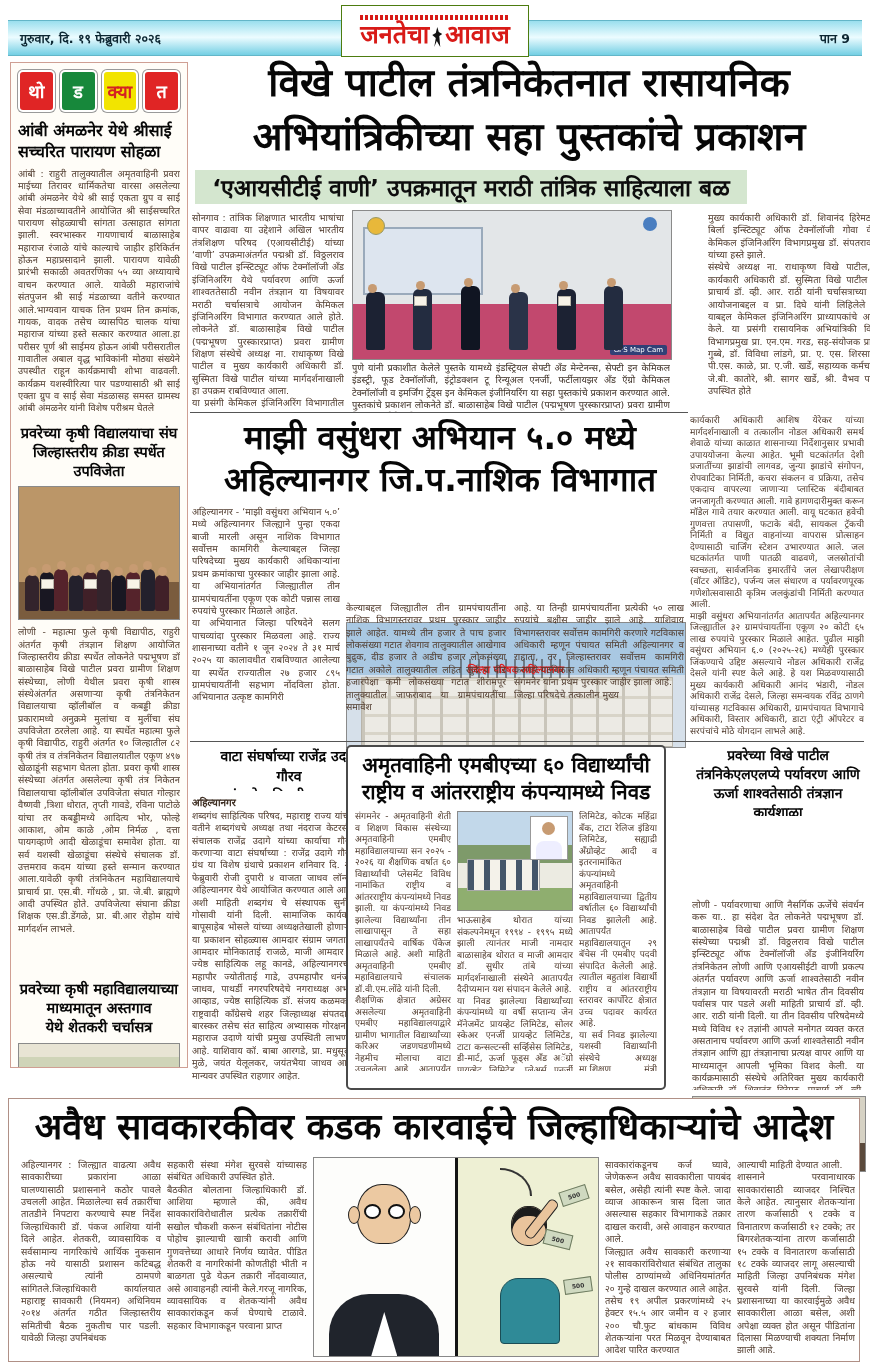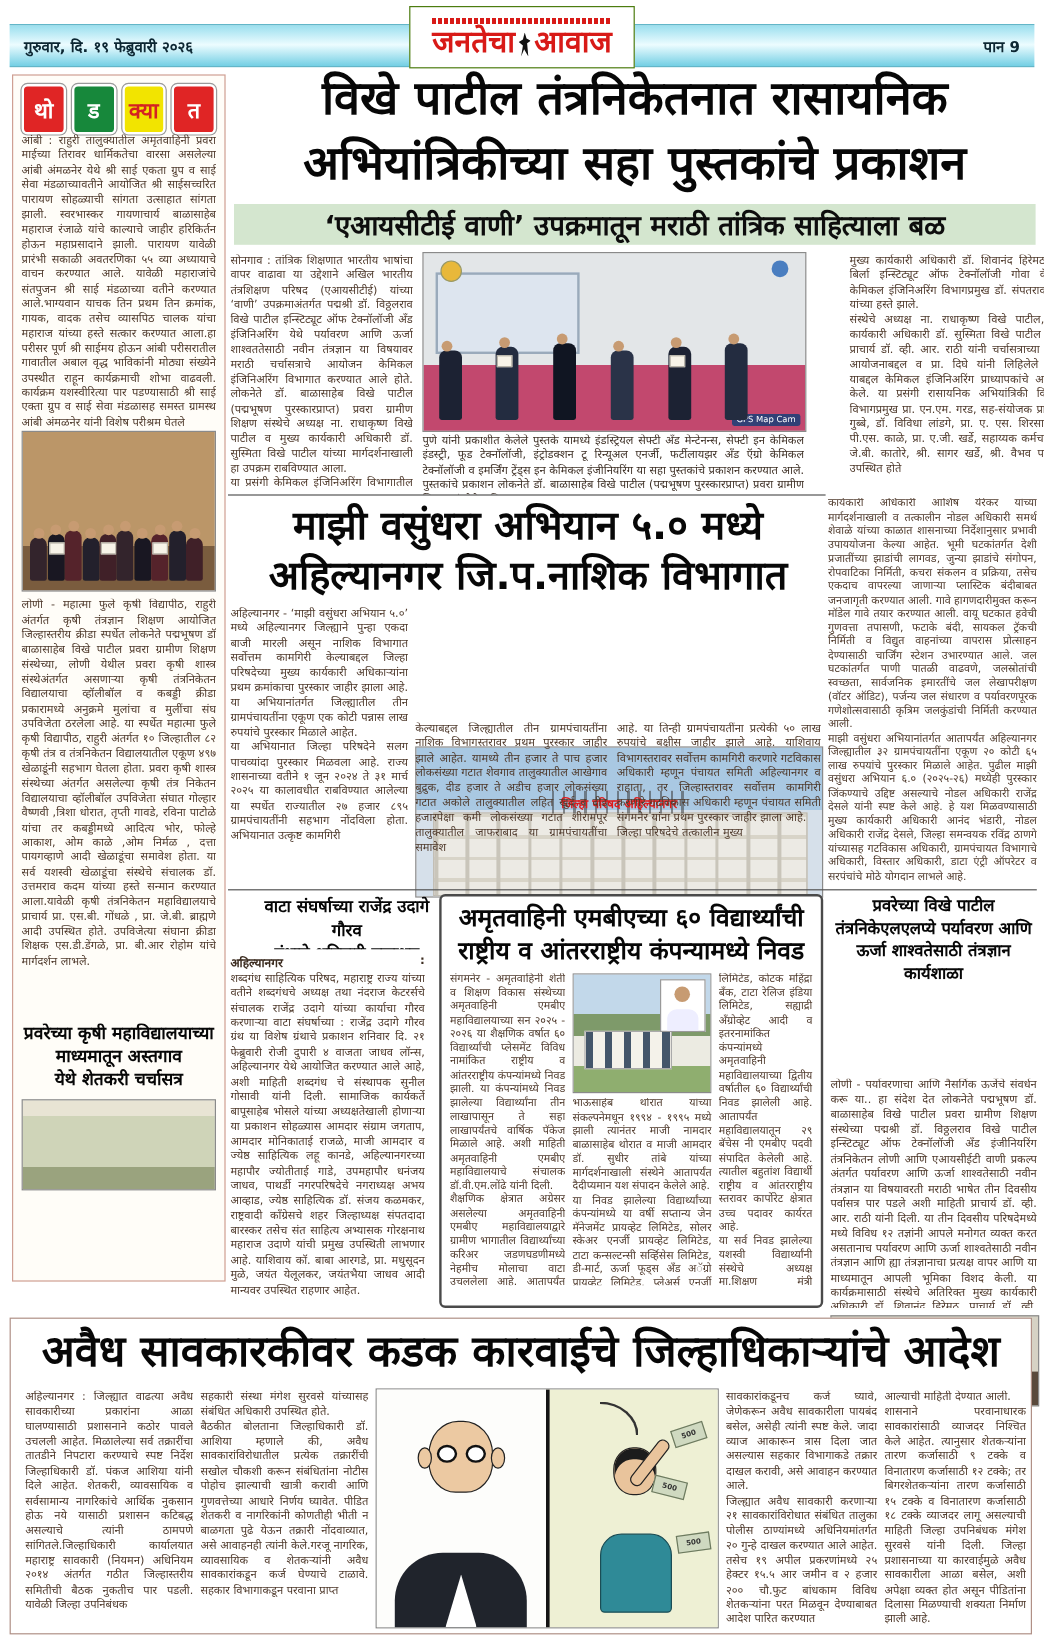--- a/index.html
+++ b/index.html
@@ -119,21 +119,24 @@
     </div>
   </div>
 
   <div class="abs left-box">
     <div class="tiles">
       <span class="tile t-red">थो</span>
       <span class="tile t-green">ड</span>
       <span class="tile t-yellow">क्या</span>
       <span class="tile t-red">त</span>
     </div>
+    <div class="hl hl-left" style="font-size:16px;line-height:1.3;margin:9px 0 5px;">आंबी अंमळनेर येथे श्रीसाई सच्चरित पारायण सोहळा</div>
     <div class="bt">आंबी : राहुरी तालुक्यातील अमृतवाहिनी प्रवरा माईच्या तिरावर धार्मिकतेचा वारसा असलेल्या आंबी अंमळनेर येथे श्री साई एकता ग्रुप व साई सेवा मंडळाच्यावतीने आयोजित श्री साईसच्चरित पारायण सोहळ्याची सांगता उत्साहात सांगता झाली. स्वरभास्कर गायणाचार्य बाळासाहेब महाराज रंजाळे यांचे काल्याचे जाहीर हरिकिर्तन होऊन महाप्रसादाने झाली. पारायण यावेळी प्रारंभी सकाळी अवतरणिका ५५ व्या अध्यायाचे वाचन करण्यात आले. यावेळी महाराजांचे संतपुजन श्री साई मंडळाच्या वतीने करण्यात आले.भाग्यवान याचक तिन प्रथम तिन क्रमांक, गायक, वादक तसेच व्यासपिठ चालक यांचा महाराज यांच्या हस्ते सत्कार करण्यात आला.हा परीसर पूर्ण श्री साईमय होऊन आंबी परीसरातील गावातील अबाल वृद्ध भाविकांनी मोठ्या संख्येने उपस्थीत राहून कार्यक्रमाची शोभा वाढवली. कार्यक्रम यशस्वीरित्या पार पडण्यासाठी श्री साई एक्ता ग्रुप व साई सेवा मंडळासह समस्त ग्रामस्थ आंबी अंमळनेर यांनी विशेष परीश्रम घेतले</div>
+    <div class="hl" style="font-size:14.5px;line-height:1.32;margin:9px 0 5px;">प्रवरेच्या कृषी विद्यालयाचा संघ
+जिल्हास्तरीय क्रीडा स्पर्धेत उपविजेता</div>
     <div class="ph ph-award" style="height:132px;margin-bottom:6px;">
         <span class="fig" style="left: 4%; height: 36px; width: 14px; --c: #33242c;"></span>
         <span class="fig cert" style="left: 13%; height: 39px; width: 14px; --c: #191722;"></span>
         <span class="fig" style="left: 22%; height: 42px; width: 14px; --c: #55232b;"></span>
         <span class="fig" style="left: 31%; height: 36px; width: 14px; --c: #23202c;"></span>
         <span class="fig cert" style="left: 40%; height: 39px; width: 14px; --c: #402028;"></span>
         <span class="fig" style="left: 49%; height: 42px; width: 14px; --c: #33242c;"></span>
         <span class="fig" style="left: 58%; height: 36px; width: 14px; --c: #191722;"></span>
         <span class="fig cert" style="left: 67%; height: 39px; width: 14px; --c: #55232b;"></span>
         <span class="fig" style="left: 76%; height: 42px; width: 14px; --c: #23202c;"></span>
@@ -142,21 +145,21 @@
     <div class="bt" style="height:346px;">लोणी - महात्मा फुले कृषी विद्यापीठ, राहुरी अंतर्गत कृषी तंत्रज्ञान शिक्षण आयोजित जिल्हास्तरीय क्रीडा स्पर्धेत लोकनेते पद्मभूषण डॉ बाळासाहेब विखे पाटील प्रवरा ग्रामीण शिक्षण संस्थेच्या, लोणी येथील प्रवरा कृषी शास्त्र संस्थेअंतर्गत असणाऱ्या कृषी तंत्रनिकेतन विद्यालयाचा व्हॉलीबॉल व कबड्डी क्रीडा प्रकारामध्ये अनुक्रमे मुलांचा व मुलींचा संघ उपविजेता ठरलेला आहे. या स्पर्धेत महात्मा फुले कृषी विद्यापीठ, राहुरी अंतर्गत १० जिल्हातील ८२ कृषी तंत्र व तंत्रनिकेतन विद्यालयातील एकूण ४९७ खेळाडूंनी सहभाग घेतला होता. प्रवरा कृषी शास्त्र संस्थेच्या अंतर्गत असलेल्या कृषी तंत्र निकेतन विद्यालयाचा व्हॉलीबॉल उपविजेता संघात गोल्हार वैष्णवी ,त्रिशा धोरात, तृप्ती गावडे, रविना पाटोळे यांचा तर कबड्डीमध्ये आदित्य भोर, फोल्हे आकाश, ओम काळे ,ओम निर्मळ , दत्ता पायगव्हाणे आदी खेळाडूंचा समावेश होता. या सर्व यशस्वी खेळाडूंचा संस्थेचे संचालक डॉ. उत्तमराव कदम यांच्या हस्ते सन्मान करण्यात आला.यावेळी कृषी तंत्रनिकेतन महाविद्यालयाचे प्राचार्य प्रा. एस.बी. गोंधळे , प्रा. जे.बी. ब्राह्मणे आदी उपस्थित होते. उपविजेत्या संघाना क्रीडा शिक्षक एस.डी.डेंगळे, प्रा. बी.आर रोहोम यांचे मार्गदर्शन लाभले.</div>
     <div class="hl" style="font-size:14.5px;line-height:1.32;margin:8px 0 5px;">प्रवरेच्या कृषी महाविद्यालयाच्या
 माध्यमातून अस्तगाव
 येथे शेतकरी चर्चासत्र</div>
     <div class="ph ph-farmers" style="height:74px;margin-bottom:6px;"></div>
 
   </div>
 
   <div class="abs hl lead-hl" style="left:195px;top:56px;width:668px;height:112px;">विखे पाटील तंत्रनिकेतनात रासायनिक
 अभियांत्रिकीच्या सहा पुस्तकांचे प्रकाशन</div>
-  <div class="abs green-bar" style="left:195px;top:170px;width:668px;height:34px;text-align:center;">‘एआयसीटीई वाणी’ उपक्रमातून मराठी तांत्रिक साहित्याला बळ</div>
+  <div class="abs green-bar" style="left:195px;top:170px;width:552px;height:34px;text-align:center;">‘एआयसीटीई वाणी’ उपक्रमातून मराठी तांत्रिक साहित्याला बळ</div>
 
   <div class="abs bt" style="left:192px;top:212px;width:152px;height:198px;">सोनगाव : तांत्रिक शिक्षणात भारतीय भाषांचा वापर वाढावा या उद्देशाने अखिल भारतीय तंत्रशिक्षण परिषद (एआयसीटीई) यांच्या ‘वाणी’ उपक्रमाअंतर्गत पद्मश्री डॉ. विठ्ठलराव विखे पाटील इन्स्टिट्यूट ऑफ टेक्नॉलॉजी अँड इंजिनिअरिंग येथे पर्यावरण आणि ऊर्जा शाश्वततेसाठी नवीन तंत्रज्ञान या विषयावर मराठी चर्चासत्राचे आयोजन केमिकल इंजिनिअरिंग विभागात करण्यात आले होते. लोकनेते डॉ. बाळासाहेब विखे पाटील (पद्मभूषण पुरस्कारप्राप्त) प्रवरा ग्रामीण शिक्षण संस्थेचे अध्यक्ष ना. राधाकृष्ण विखे पाटील व मुख्य कार्यकारी अधिकारी डॉ. सुस्मिता विखे पाटील यांच्या मार्गदर्शनाखाली हा उपक्रम राबविण्यात आला.
 या प्रसंगी केमिकल इंजिनिअरिंग विभागातील प्रा. दिघे संदीप चांगदेव यांनी लिहिलेल्या रासायनिक अभियांत्रिकी अभ्यासक्रमातील निराली प्रकाशन,</div>
   <div class="abs ph ph-lead" style="left:352px;top:210px;width:318px;height:148px;">
     <span class="lead-screen"></span>
     <span class="lead-logo1"></span>
     <span class="lead-logo2"></span>
     <span class="watermark">GPS Map Cam</span>
   <span class="fig" style="left: 4%; height: 58px; width: 19px; --c: #1c2233;"></span>
       <span class="fig cert" style="left: 19%; height: 61px; width: 19px; --c: #232c40;"></span>
@@ -188,21 +191,21 @@
   <div class="abs rule" style="left:190px;top:741px;width:674px;"></div>
 
   <div class="abs hl" style="left:208px;top:747px;width:162px;height:44px;font-size:14px;line-height:1.4;">वाटा संघर्षाच्या राजेंद्र उदागे गौरव
 ग्रंथाचे शनिवारी प्रकाशन</div>
   <div class="abs dateline" style="left:192px;top:795px;width:162px;">
     <span>अहिल्यानगर</span>
     <span>:</span>
   </div>
   <div class="abs bt" style="left:192px;top:810px;width:162px;height:280px;">शब्दगंध साहित्यिक परिषद, महाराष्ट्र राज्य यांच्या वतीने शब्दगंधचे अध्यक्ष तथा नंदराज केटरर्सचे संचालक राजेंद्र उदागे यांच्या कार्याचा गौरव करणाऱ्या वाटा संघर्षाच्या : राजेंद्र उदागे गौरव ग्रंथ या विशेष ग्रंथाचे प्रकाशन शनिवार दि. २१ फेब्रुवारी रोजी दुपारी ४ वाजता जाधव लॉन्स, अहिल्यानगर येथे आयोजित करण्यात आले आहे, अशी माहिती शब्दगंध चे संस्थापक सुनील गोसावी यांनी दिली. सामाजिक कार्यकर्ते बापूसाहेब भोसले यांच्या अध्यक्षतेखाली होणाऱ्या या प्रकाशन सोहळ्यास आमदार संग्राम जगताप, आमदार मोनिकाताई राजळे, माजी आमदार व ज्येष्ठ साहित्यिक लहू कानडे, अहिल्यानगरच्या महापौर ज्योतीताई गाडे, उपमहापौर धनंजय जाधव, पाथर्डी नगरपरिषदेचे नगराध्यक्ष अभय आव्हाड, ज्येष्ठ साहित्यिक डॉ. संजय कळमकर, राष्ट्रवादी काँग्रेसचे शहर जिल्हाध्यक्ष संपतदादा बारस्कर तसेच संत साहित्य अभ्यासक गोरक्षनाथ महाराज उदाणे यांची प्रमुख उपस्थिती लाभणार आहे. याशिवाय कॉ. बाबा आरगडे, प्रा. मधुसूदन मुळे, जयंत येलूलकर, जयंतभैया जाधव आदी मान्यवर उपस्थित राहणार आहेत.</div>
 
-  <div class="abs mba-box" style="left:366px;top:745px;width:320px;height:345px;">
+  <div class="abs mba-box" style="left:346px;top:745px;width:320px;height:345px;">
     <div class="hl mba-hl">अमृतवाहिनी एमबीएच्या ६० विद्यार्थ्यांची
 राष्ट्रीय व आंतरराष्ट्रीय कंपन्यामध्ये निवड</div>
     <div class="mba-row" style="height:268px;">
       <div class="bt bt-sm" style="width:96px;flex:none;height:100%;">संगमनेर - अमृतवाहिनी शेती व शिक्षण विकास संस्थेच्या अमृतवाहिनी एमबीए महाविद्यालयाच्या सन २०२५ - २०२६ या शैक्षणिक वर्षात ६० विद्यार्थ्यांची प्लेसमेंट विविध नामांकित राष्ट्रीय व आंतरराष्ट्रीय कंपन्यांमध्ये निवड झाली. या कंपन्यांमध्ये निवड झालेल्या विद्यार्थ्यांना तीन लाखापासून ते सहा लाखापर्यंतचे वार्षिक पॅकेज मिळाले आहे. अशी माहिती अमृतवाहिनी एमबीए महाविद्यालयाचे संचालक डॉ.वी.एम.लोंढे यांनी दिली.
 शैक्षणिक क्षेत्रात अग्रेसर असलेल्या अमृतवाहिनी एमबीए महाविद्यालयाद्वारे ग्रामीण भागातील विद्यार्थ्यांच्या करिअर जडणघडणीमध्ये नेहमीच मोलाचा वाटा उचललेला आहे. आतापर्यंत महाविद्यालयातून २९४६ विद्यार्थ्यांनी एमबीए पदवी संपादित केलेली असून अशा या एमबीए महाविद्यालयाची स्थापना दूरदृष्टी नेतृत्व असलेले सहकार महर्षी</div>
       <div style="width:116px;flex:none;display:flex;flex-direction:column;gap:4px;overflow:hidden;">
         <div class="ph ph-campus" style="height:98px;flex:none;">
           <span class="campus-bldg"></span>
           <span class="inset-portrait"></span>
         </div>

